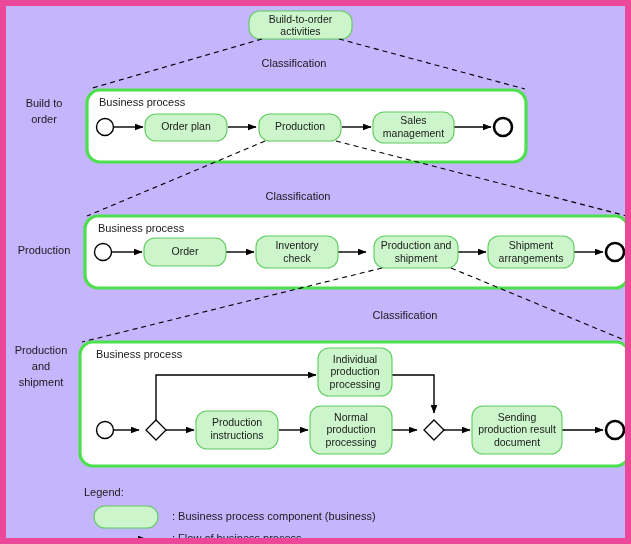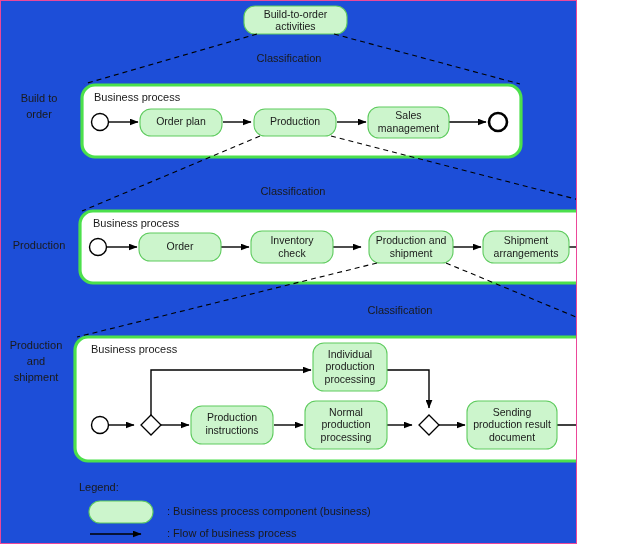--- a/index.html
+++ b/index.html
@@ -6,24 +6,24 @@
   html, body {
     margin: 0;
     padding: 0;
     background: #ffffff;
   }
   body {
     font-family: "Liberation Sans", sans-serif;
   }
   #root {
     position: relative;
-    width: 577px;
+    width: 631px;
     height: 544px;
-    background: #1d4ed8;
-    border: 1px solid #ec4899;
+    background: #c4b5fd;
+    border: 6px solid #ec4899;
     box-sizing: border-box;
     overflow: hidden;
   }
   svg.layer {
     position: absolute;
     left: 0;
     top: 0;
     width: 631px;
     height: 544px;
     pointer-events: none;

